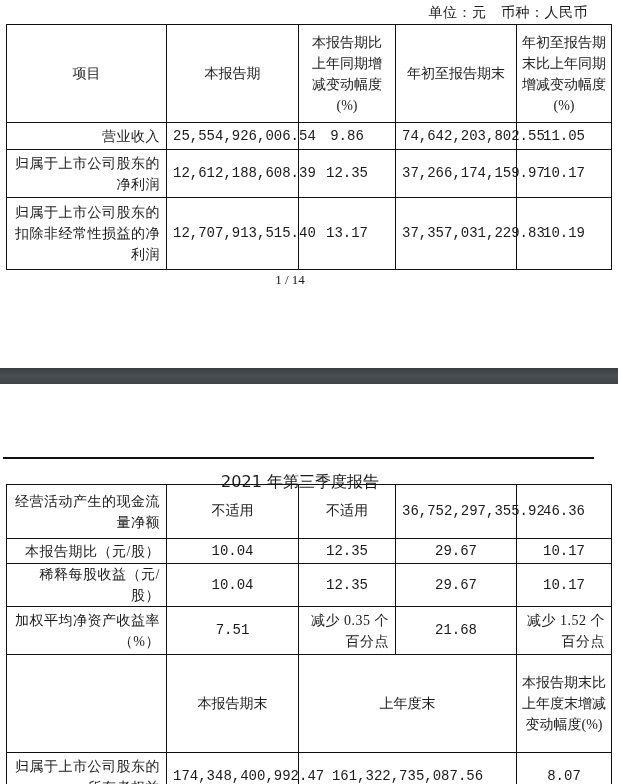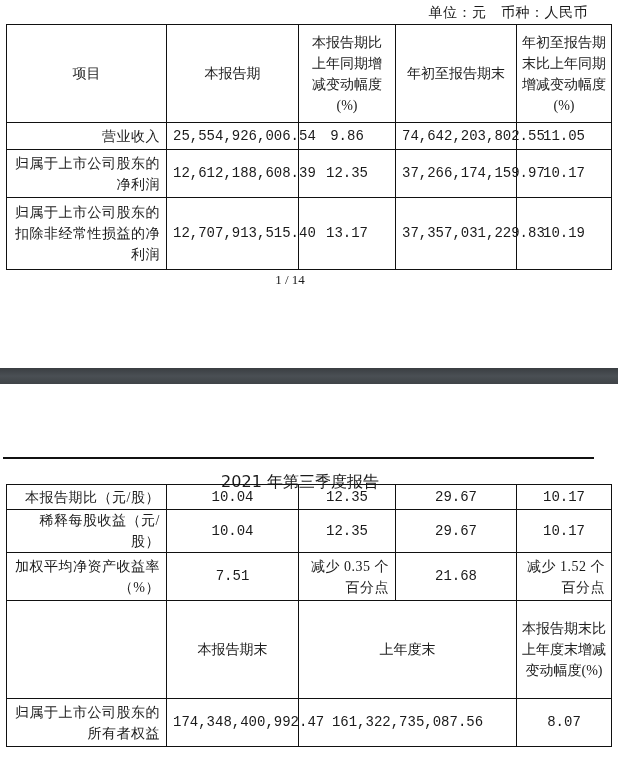--- a/index.html
+++ b/index.html
@@ -82,20 +82,27 @@
 
 <table style="top:484px;left:6px;width:605px;">
   <colgroup>
       <col style="width:160px">
       <col style="width:132px">
       <col style="width:97px">
       <col style="width:121px">
       <col style="width:95px">
     </colgroup>
   <tbody>
+      <tr style="height:54px">
+    <td class="lbl">经营活动产生的现金流量净额</td>
+    <td class="num">不适用</td>
+    <td class="num">不适用</td>
+    <td class="num">36,752,297,355.92</td>
+    <td class="num">46.36</td>
+  </tr>
   <tr style="height:25px">
     <td class="lbl">本报告期比（元/股）</td>
     <td class="num">10.04</td>
     <td class="num">12.35</td>
     <td class="num">29.67</td>
     <td class="num">10.17</td>
   </tr>
   <tr style="height:25px">
     <td class="lbl">稀释每股收益（元/股）</td>
     <td class="num">10.04</td>

